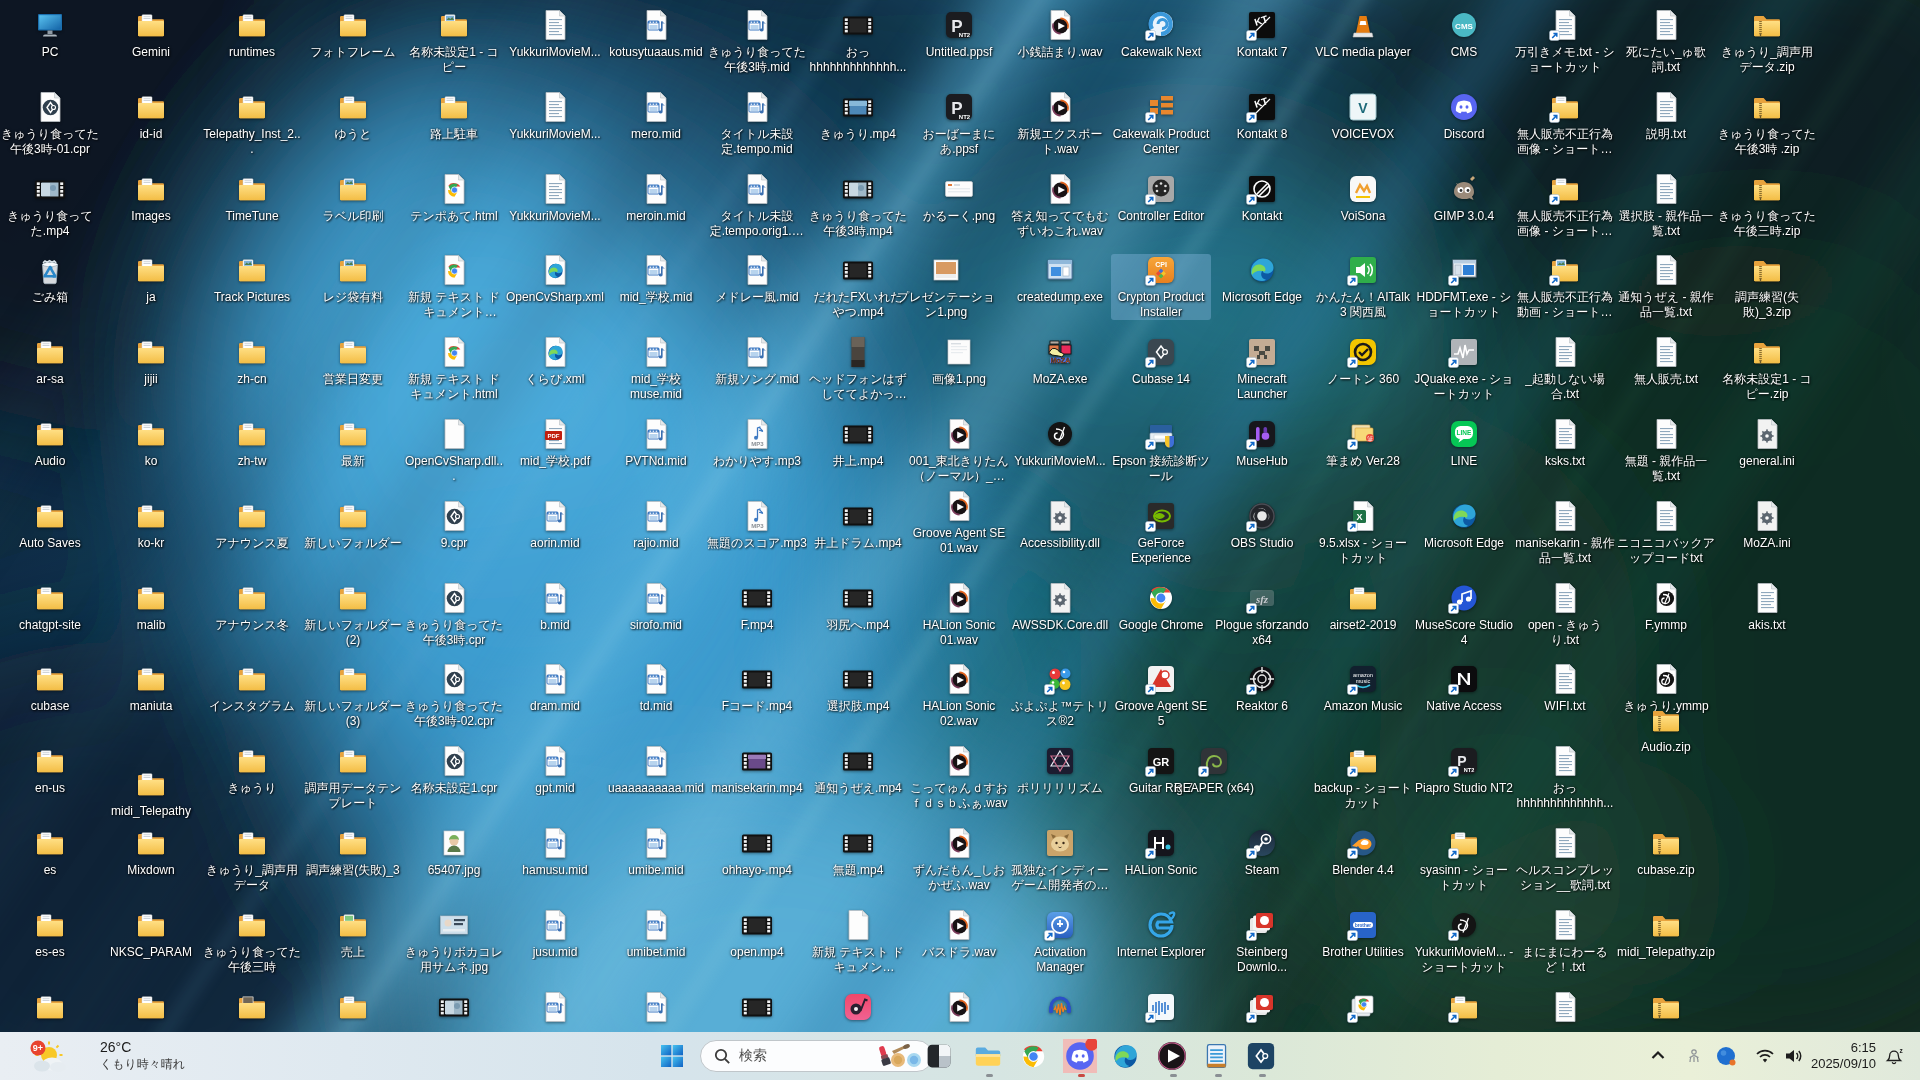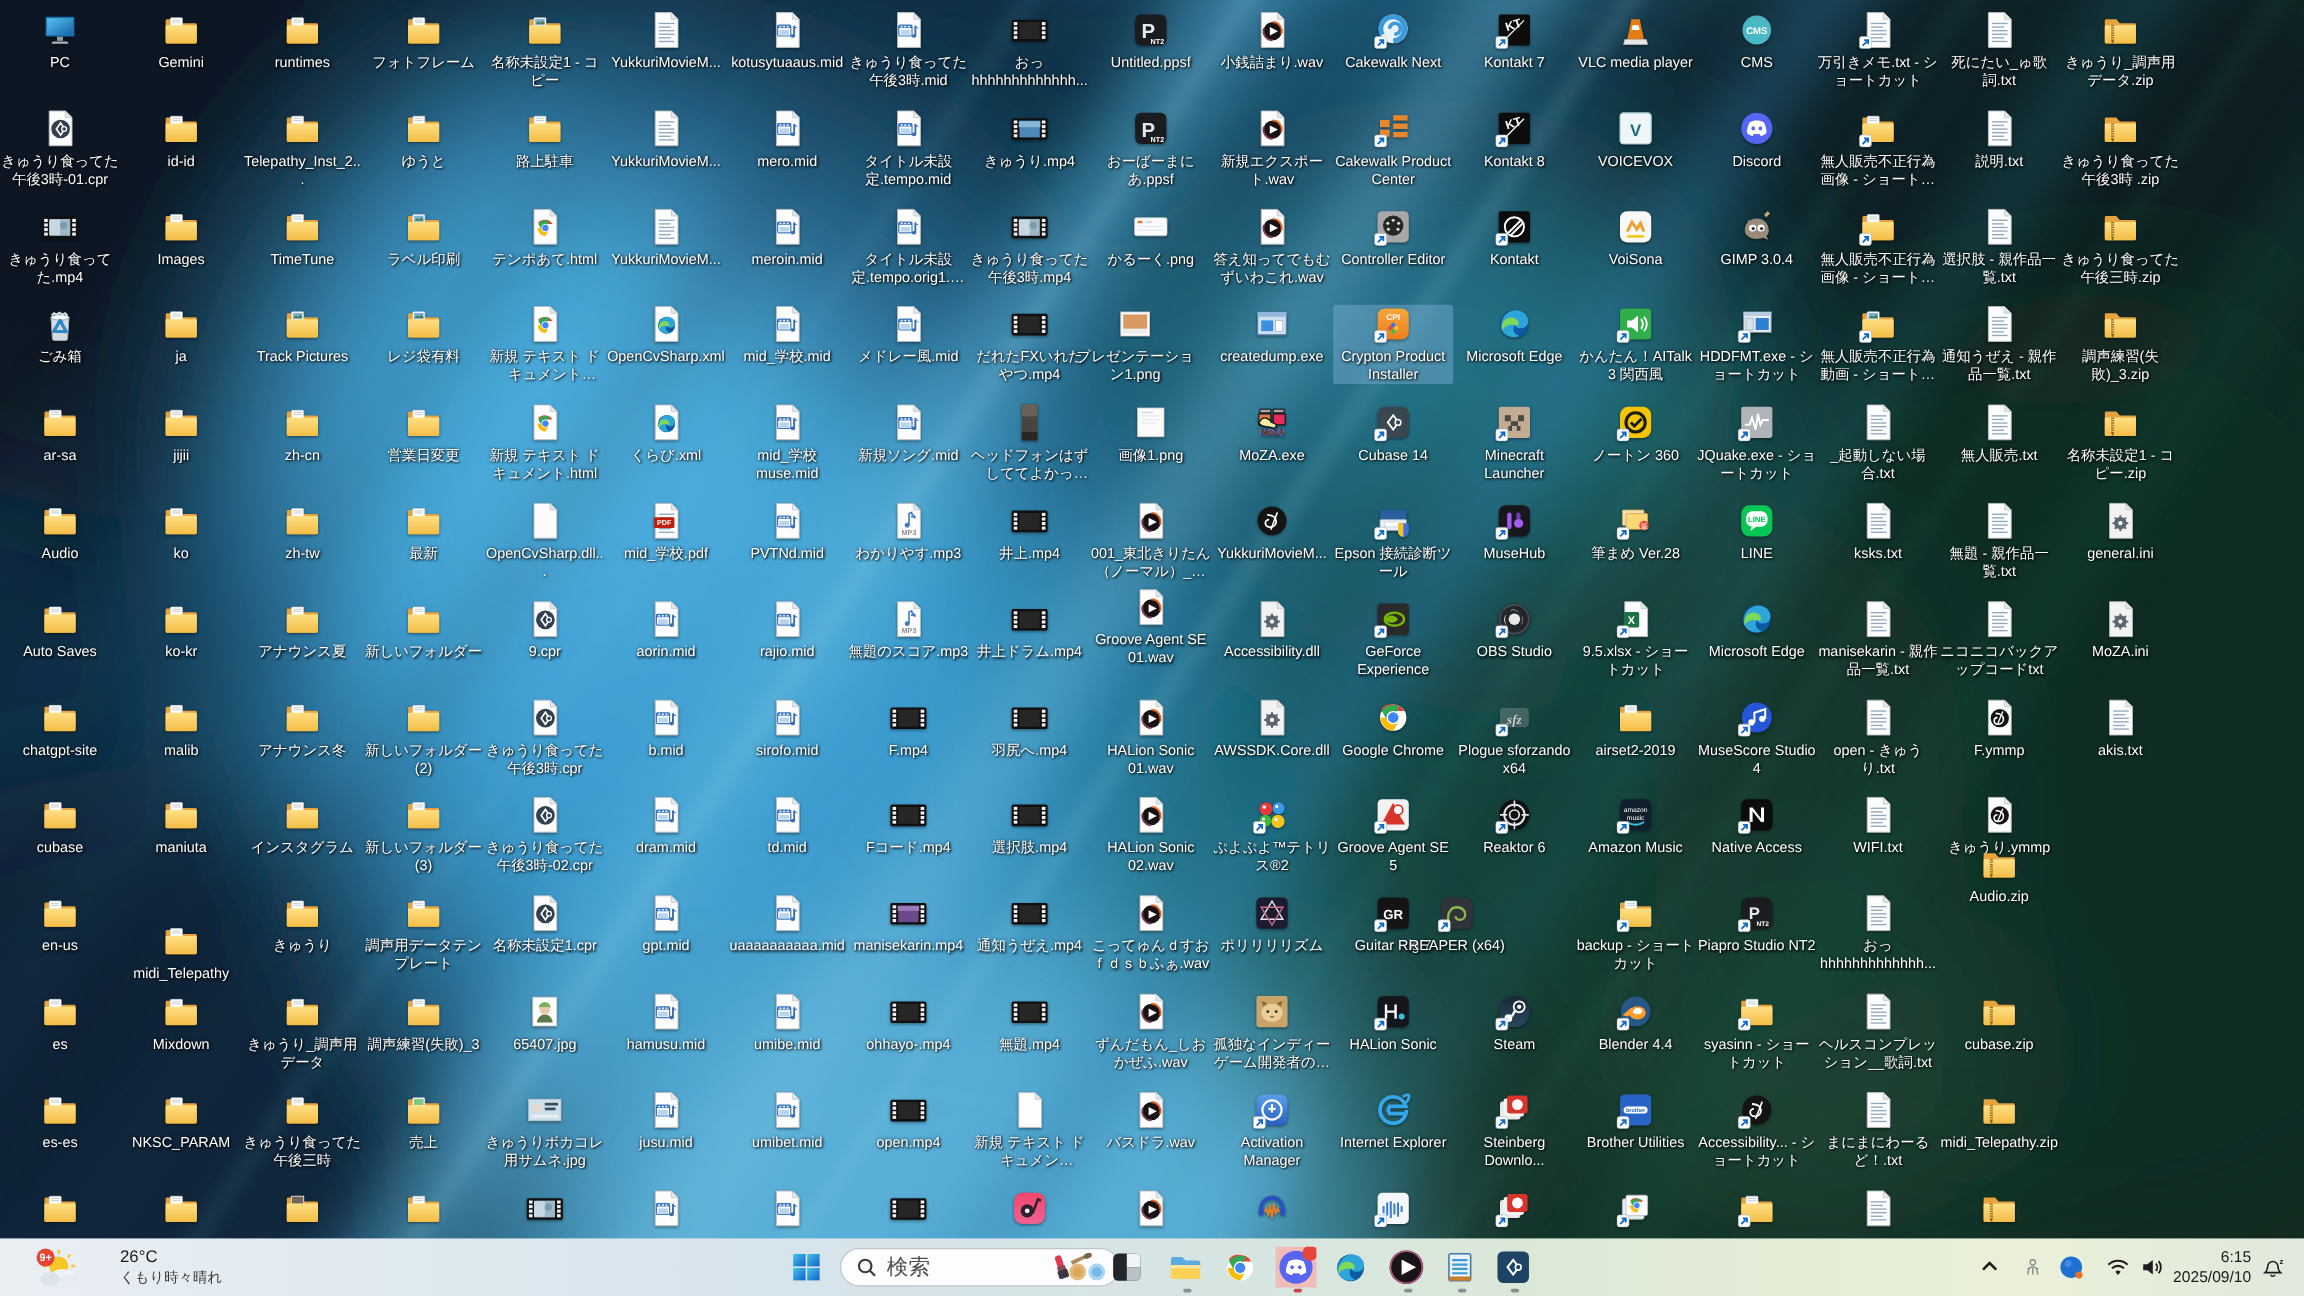--- a/index.html
+++ b/index.html
@@ -13,21 +13,21 @@
   font-size:12px; line-height:15px; color:#fff; text-shadow:1px 1px 2px rgba(0,0,0,0.95), 0 0 3px rgba(0,0,0,0.7);
   overflow-wrap:anywhere; }
 .tb { position:absolute; left:0; top:1032px; width:1920px; height:48px;
   background:linear-gradient(90deg,#e9eef3 0%,#dfe9f0 18%,#d6e4ec 34%,#d6e5e2 52%,#dbe8d8 66%,#e5edd6 78%,#eaf0d8 88%,#e0e9dc 100%); }
 .weath { position:absolute; left:28px; top:7px; }
 .wtxt { position:absolute; left:100px; top:6px; }
 .wt1 { font-size:14px; color:#1b1b1b; line-height:18px; }
 .wt2 { font-size:12px; color:#3a3a3a; line-height:16px; }
 .tico { position:absolute; }
 .search { position:absolute; left:700px; top:8px; width:233px; height:32px; background:#fcfdfe; border:1px solid #c0c6ca; border-radius:16px; display:flex; align-items:center; }
-.stx { font-size:18px; color:#4f4f4f; flex:1; }
+.stx { font-size:14px; color:#4f4f4f; flex:1; }
 .semoji { margin-right:4px; }
 .dot { position:absolute; top:42px; width:7px; height:3px; border-radius:2px; }
 .clk { position:absolute; right:44px; top:8px; text-align:right; font-size:13px; color:#1b1b1b; line-height:16px; }
 .weath, .wtxt, .tico, .search, .dot, .clk { z-index:5; }
 </style></head>
 <body>
 <svg class="wall" width="1920" height="1080" viewBox="0 0 1920 1080" preserveAspectRatio="none">
 <defs>
 <linearGradient id="wbase" x1="0" y1="0.1" x2="1" y2="0.55">
  <stop offset="0" stop-color="#0c1c2b"></stop>
@@ -2447,21 +2447,21 @@
       </svg></div>
     <div class="lb">
       <span>Brother Utilities</span>
     </div>
   </div>
 <div class="cell" style="left:1414px;top:908.8px">
     <div class="ic"><svg width="32" height="32" viewBox="0 0 32 32">
         <use href="#s-yukkuriarrow"></use>
       </svg></div>
     <div class="lb">
-      <span>Accessibility... - ショートカット</span>
+      <span>YukkuriMovieM... - ショートカット</span>
     </div>
   </div>
 <div class="cell" style="left:1515px;top:908.8px">
     <div class="ic"><svg width="32" height="32" viewBox="0 0 32 32">
         <use href="#s-doc"></use>
       </svg></div>
     <div class="lb">
       <span>まにまにわーるど！.txt</span>
     </div>
   </div>

